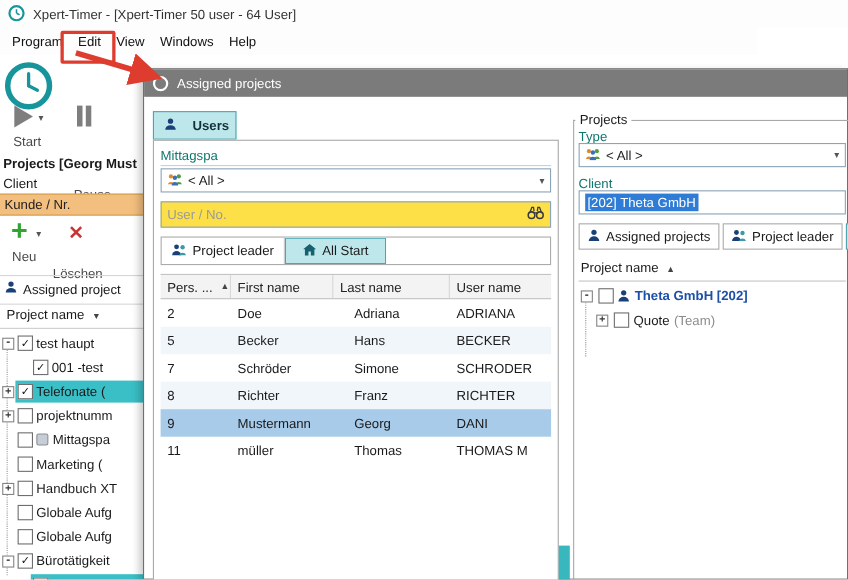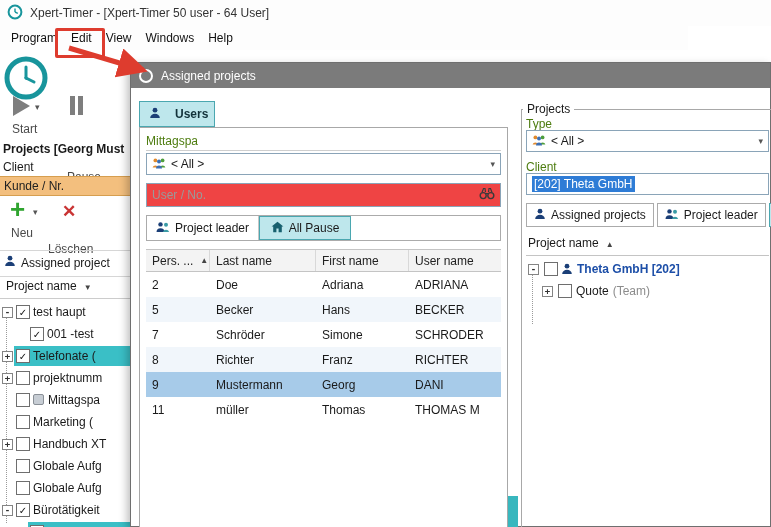--- a/index.html
+++ b/index.html
@@ -42,25 +42,25 @@
   .dialog{position:absolute;left:130px;top:62px;width:641px;height:465px;background:#fff;
           border:1px solid #6f6f6f;box-sizing:border-box;z-index:10;box-shadow:-3px 3px 8px rgba(0,0,0,.25);}
   .dlg-titlebar{position:absolute;left:0;top:0;width:100%;height:25px;background:#7b7b7b;color:#fff;
                 display:flex;align-items:center;gap:8px;padding-left:8px;box-sizing:border-box;}
   .ring-icon{width:10px;height:10px;border:2px solid #fff;border-radius:50%;}
   .users-tab{position:absolute;left:8px;top:38px;width:76px;height:26px;background:#bee7ec;
              border:1px solid #4aa7b0;box-sizing:border-box;display:flex;align-items:center;gap:14px;
              padding-left:9px;font-weight:bold;color:#12323a;}
   .users-panel{position:absolute;left:8px;top:64px;width:369px;height:401px;border:1px solid #a8a8a8;
                box-sizing:border-box;background:#fff;}
-  .label-underline{position:absolute;border-bottom:1px solid #cfcfcf;padding-bottom:2px;color:#4d7c0f;}
+  .label-underline{position:absolute;border-bottom:1px solid #cfcfcf;padding-bottom:2px;color:#0f766e;}
   .combo{position:absolute;height:22px;border:1px solid #8aa4b8;box-sizing:border-box;background:#fff;
          display:flex;align-items:center;gap:5px;padding:0 5px;}
   .combo .flex1{flex:1;}
-  .search-box{position:absolute;height:24px;border:1px solid #8aa4b8;box-sizing:border-box;background:#ef4444;
+  .search-box{position:absolute;height:24px;border:1px solid #8aa4b8;box-sizing:border-box;background:#fde047;
               display:flex;align-items:center;padding-right:5px;}
   .search-box input{flex:1;border:none;outline:none;font:12px "Liberation Sans",sans-serif;
                     padding-left:5px;color:#333;background:transparent;}
   .search-box input::placeholder{color:#9a9a9a;}
   .subtabs{position:absolute;height:26px;border:1px solid #ababab;box-sizing:border-box;display:flex;background:#fff;}
   .subtab{display:flex;align-items:center;justify-content:center;gap:5px;height:100%;box-sizing:border-box;}
   .subtab.plain{border-right:1px solid #c6c6c6;}
   .subtab.active{background:#bee7ec;box-shadow:inset 0 0 0 1px #4aa7b0;}
   .thead{display:flex;height:23px;background:#f3f3f3;border-top:1px solid #c4c4c4;
          border-bottom:1px solid #c4c4c4;box-sizing:border-box;align-items:stretch;color:#222;}
@@ -270,35 +270,35 @@
               </svg>
           </span>
           <span>Project leader</span>
         </div>
         <div class="subtab active" style="width:92px;">
           <span>
             <svg width="13" height="12" viewBox="0 0 13 12">
                 <path d="M6.5 0.8 L12.4 5.6 H10.8 V11.2 H7.6 V7.6 H5.4 V11.2 H2.2 V5.6 H0.6 Z" fill="#17606e"></path>
               </svg>
           </span>
-          <span>All Pause</span>
+          <span>All Start</span>
         </div>
       </div>
 
       <div class="abs" style="left:6px;top:121px;width:355px;">
         <div class="thead">
           <div class="th c0">
               <span>Pers. ...</span>
               <span class="sort-glyph">▲</span>
             </div>
+          <div class="th c2">
+              <span>First name</span>
+            </div>
           <div class="th c1">
               <span>Last name</span>
-            </div>
-          <div class="th c2">
-              <span>First name</span>
             </div>
           <div class="th c3" style="border-right:none;">
               <span>User name</span>
             </div>
         </div>
         <div class="trow">
           <span class="tc c0">2</span>
           <span class="tc c1">Doe</span>
           <span class="tc c2">Adriana</span>
           <span class="tc c3">ADRIANA</span>

